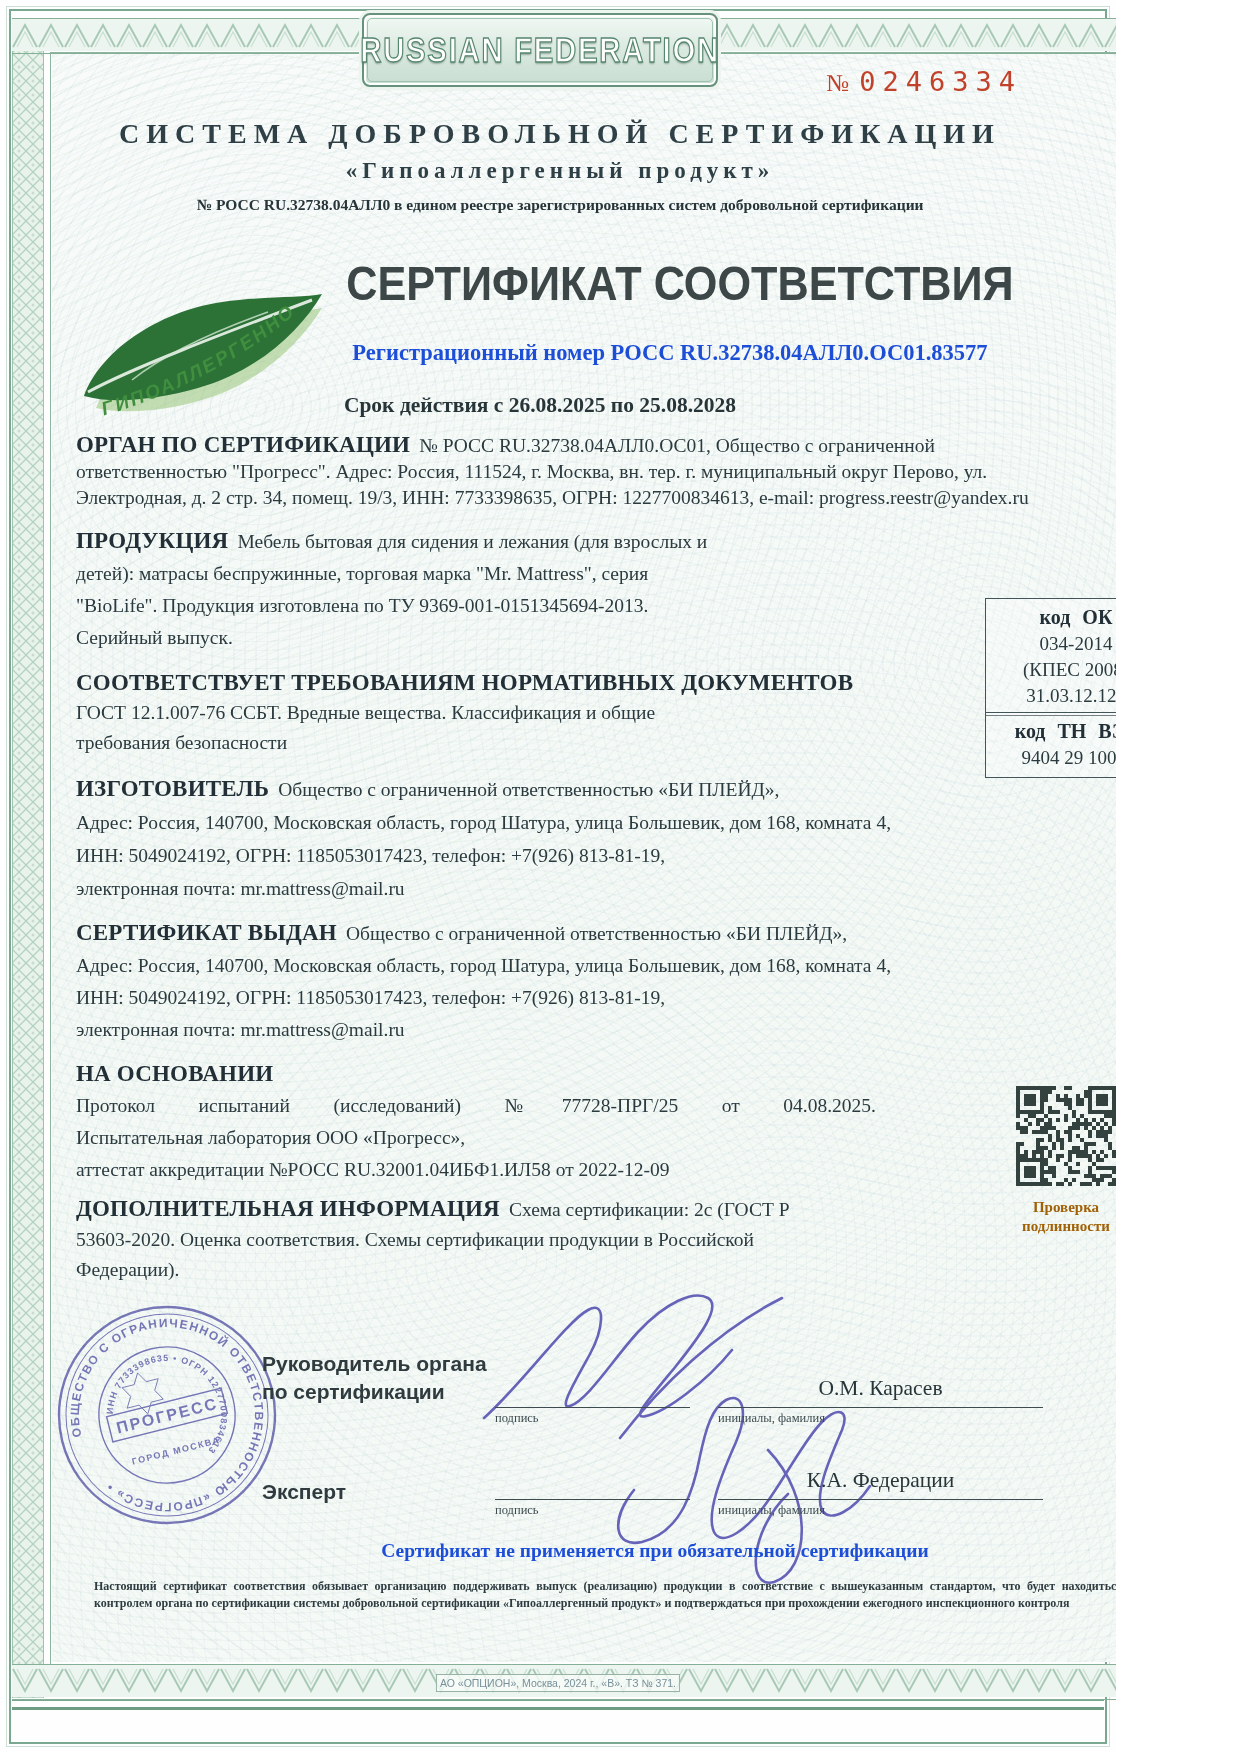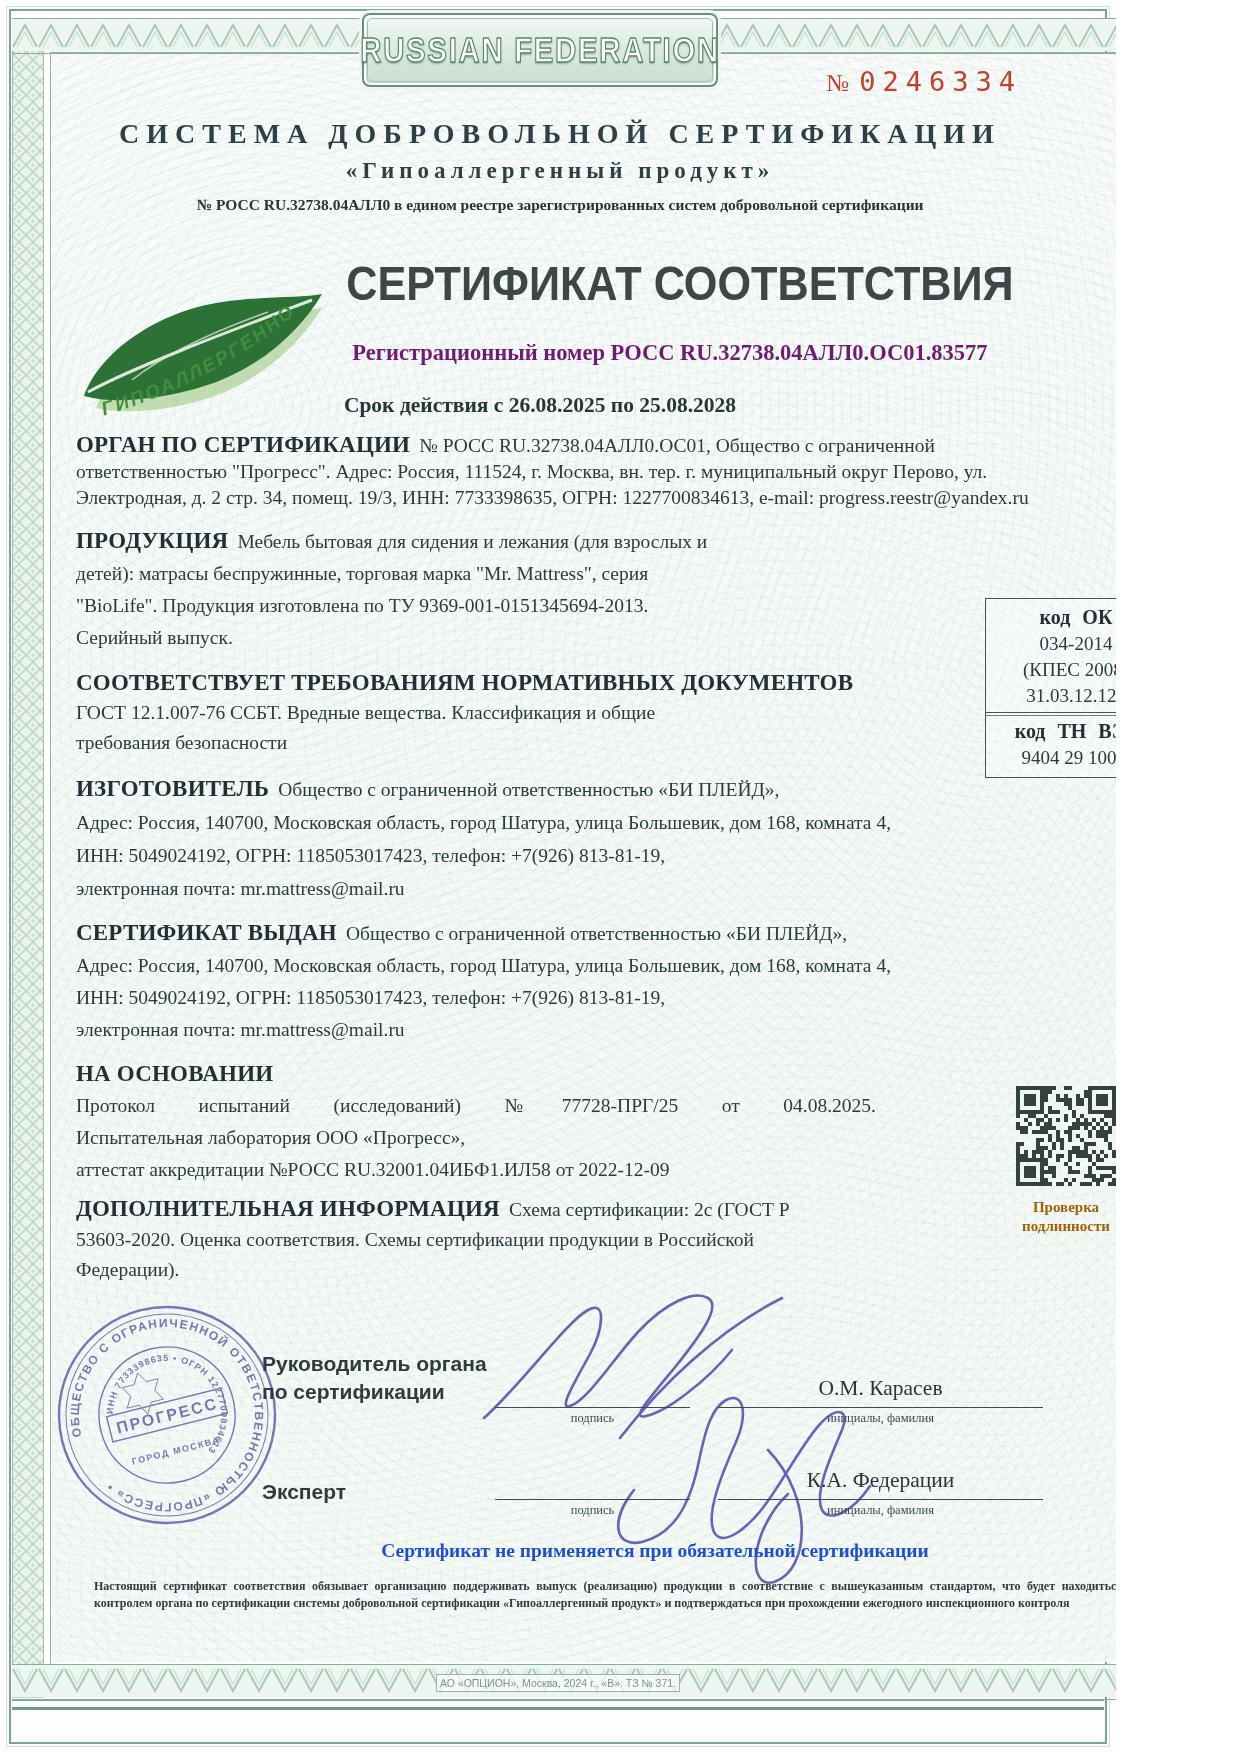--- a/index.html
+++ b/index.html
@@ -34,21 +34,21 @@
   .serial-digits{font-family:"DejaVu Sans Mono",monospace;font-size:27px;letter-spacing:7px;color:#c2412a;}
   .sys1{position:absolute;left:70px;top:118px;width:980px;text-align:center;font-size:28px;letter-spacing:7px;
         font-weight:600;color:#2e3f46;}
   .sys2{position:absolute;left:70px;top:158px;width:980px;text-align:center;font-size:23px;letter-spacing:5px;
         font-weight:600;color:#2e3f46;}
   .sys3{position:absolute;left:100px;top:196px;width:920px;text-align:center;font-size:15.5px;font-weight:bold;color:#273438;}
   .logo{position:absolute;left:72px;top:284px;}
   .main-title{position:absolute;left:250px;top:256px;width:860px;text-align:center;
     font-family:"Liberation Sans",sans-serif;font-weight:bold;font-size:48px;letter-spacing:0px;
     transform:scaleX(.9);color:#3d4748;}
-  .reg-line{position:absolute;left:250px;top:340px;width:840px;text-align:center;font-size:22.5px;font-weight:bold;color:#701a75;}
+  .reg-line{position:absolute;left:250px;top:340px;width:840px;text-align:center;font-size:22.5px;font-weight:bold;color:#1d4ed8;}
   .validity{position:absolute;left:80px;top:393px;width:920px;text-align:center;font-size:21.5px;font-weight:bold;color:#273438;}
   
   .col{position:absolute;left:76px;top:432px;width:1090px;font-size:19.5px;}
   .para{margin:0;}
   .prelines{white-space:pre-line;}
   .ph{font-size:23px;font-weight:bold;color:#222f36;margin-right:9px;letter-spacing:.2px;}
   .ph.block{display:block;margin-right:0;}
   .lh26{line-height:26px;} .lh30{line-height:30px;} .lh32{line-height:32px;} .lh33{line-height:33px;} .mt8{margin-top:8px;} .mt12{margin-top:12px;} .mt14{margin-top:14px;}
   .w800{width:800px;} .w820{width:820px;}
   .jline{width:800px;text-align:justify;text-align-last:justify;}
@@ -65,21 +65,21 @@
     font-family:Liberation Serif, serif;font-weight:bold;font-size:15px;line-height:19px;color:#a16207;}
   
   .role{position:absolute;left:262px;font-family:"Liberation Sans",sans-serif;font-weight:bold;font-size:21px;
     line-height:28px;color:#2f3b3e;white-space:pre-line;}
   .role-head{top:1350px;} .role-expert{top:1478px;}
   .sig-line{position:absolute;height:1px;background:#3e4c50;}
   .sig-line-1{left:495px;top:1407px;width:195px;}
   .name-line-1{left:718px;top:1407px;width:325px;}
   .sig-line-2{left:495px;top:1499px;width:195px;}
   .name-line-2{left:718px;top:1499px;width:325px;}
-  .caption{position:absolute;font-size:12.5px;color:#3e4c50;text-align:center;}
+  .caption{position:absolute;font-size:12.5px;color:#3e4c50;text-align:left;}
   .cap-sig-1{left:495px;top:1411px;width:195px;}
   .cap-name-1{left:718px;top:1411px;width:325px;}
   .cap-sig-2{left:495px;top:1503px;width:195px;}
   .cap-name-2{left:718px;top:1503px;width:325px;}
   .sig-name{position:absolute;font-size:21.5px;color:#273438;text-align:center;}
   .name-1{left:718px;top:1376px;width:325px;}
   .name-2{left:718px;top:1468px;width:325px;}
   .ink{position:absolute;pointer-events:none;}
   .stamp{position:absolute;left:42px;top:1290px;opacity:.88;mix-blend-mode:multiply;transform:rotate(-14deg);}
   

